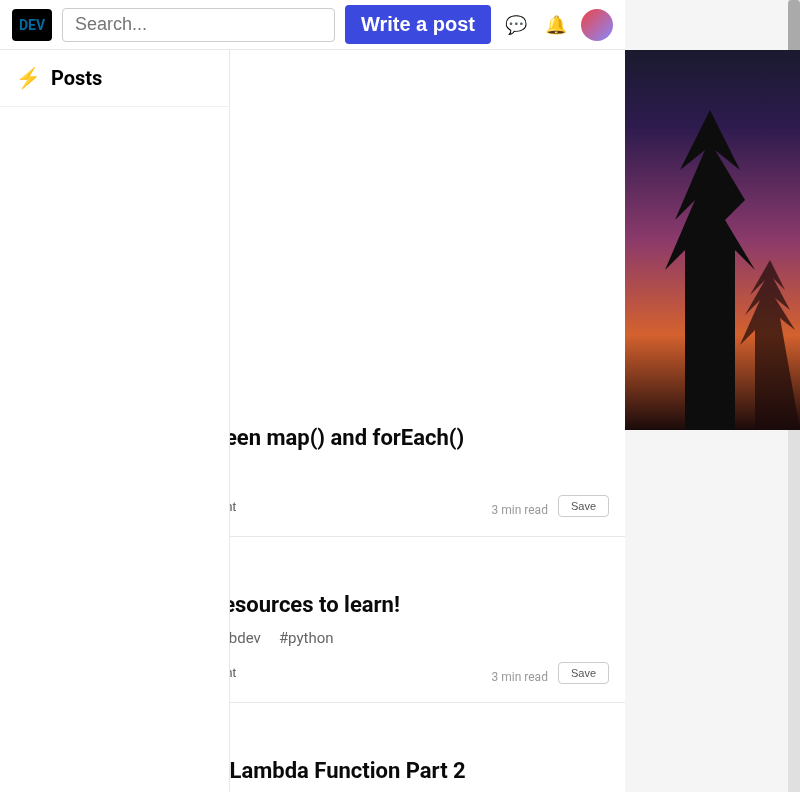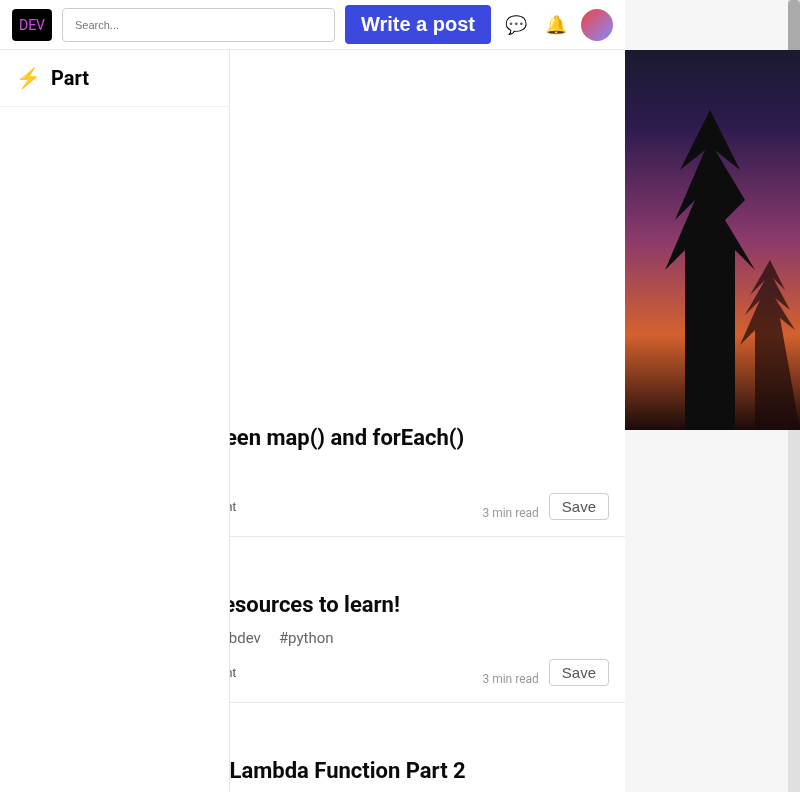--- a/index.html
+++ b/index.html
@@ -25,37 +25,37 @@
       align-items: center;
       padding: 0 12px;
       gap: 10px;
       z-index: 100;
     }
 
     .dev-logo {
       width: 40px;
       height: 32px;
       background: #000;
-      color: #d946ef;
-      font-weight: 400;
+      color: #0369a1;
+      font-weight: 700;
       font-size: 14px;
       display: flex;
       align-items: center;
       justify-content: center;
       border-radius: 4px;
       flex-shrink: 0;
     }
 
     .search-bar {
       flex: 1;
       height: 34px;
       border: 1px solid #ccc;
       border-radius: 4px;
       padding: 0 12px;
-      font-size: 11px;
+      font-size: 18px;
       color: #1d4ed8;
       outline: none;
       background: #fff;
     }
 
     .write-post-btn {
       background: #3b49df;
       color: #fff;
       border: none;
       border-radius: 4px;
@@ -249,21 +249,21 @@
       font-size: 16px;
       color: #777;
     }
 
     .read-time {
       font-size: 12px;
       color: #999;
     }
 
     .save-btn {
-      font-size: 15px;
+      font-size: 11px;
       color: #555;
       background: none;
       border: 1px solid #ccc;
       border-radius: 4px;
       padding: 4px 12px;
       cursor: pointer;
     }
 
     .article-meta-right {
       display: flex;
@@ -314,21 +314,21 @@
   <div class="header-icons">
     <div class="header-icon">💬</div>
     <div class="header-icon">🔔</div>
     <div class="avatar-circle"></div>
   </div>
 </div>
 
 <div class="sidebar">
   <div class="sidebar-posts-header">
     <span class="sidebar-icon">⚡</span>
-    <span>Part</span>
+    <span>Posts</span>
   </div>
 </div>
 
 <div class="bg-right">
   <div class="bg-sunset">
     
     <svg width="175" height="380" viewBox="0 0 175 380">
 
       <polygon points="60,380 60,200 40,220 70,150 50,170 80,100 55,120 85,60 115,120 90,100 120,150 100,170 130,220 110,200 110,380" fill="#0d0d0d"></polygon>
       <polygon points="130,380 130,280 115,295 135,250 120,265 140,230 125,245 145,210 160,240 148,228 165,260 150,248 170,280 155,268 175,380" fill="#1a0a0a" opacity="0.7"></polygon>

